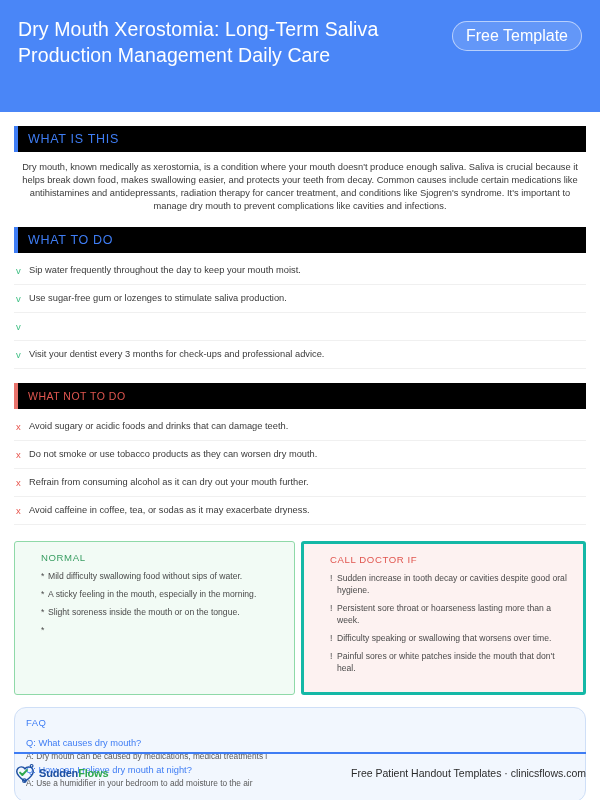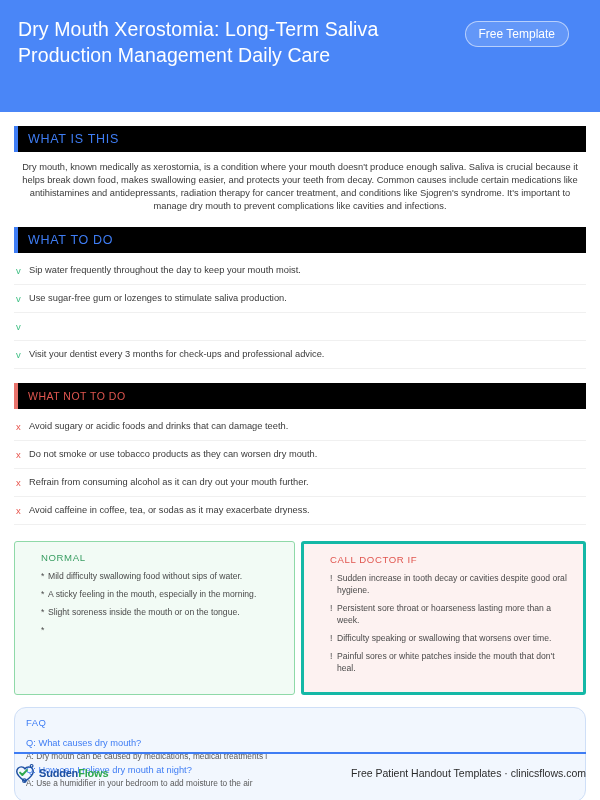--- a/index.html
+++ b/index.html
@@ -17,21 +17,21 @@
   .page {
     position: relative;
     width: 600px;
     height: 800px;
     box-sizing: border-box;
   }
 
   
   .header {
     background: #4a86f7;
-    padding: 16px 31px 18px 18px;
+    padding: 16px 18px 18px 18px;
     display: flex;
     align-items: flex-start;
     justify-content: space-between;
     min-height: 112px;
     box-sizing: border-box;
   }
   .header-title {
     color: #ffffff;
     font-size: 19.5px;
     line-height: 26px;
@@ -39,21 +39,21 @@
     letter-spacing: 0.1px;
     max-width: 440px;
     margin: 0;
   }
   .badge {
     flex: none;
     margin-top: 5px;
     border: 1px solid rgba(255,255,255,0.55);
     background: rgba(255,255,255,0.14);
     color: #ffffff;
-    font-size: 12px;
+    font-size: 16px;
     padding: 5px 13px;
     border-radius: 999px;
     white-space: nowrap;
   }
 
   
   .content {
     padding: 0 14px;
   }
   .sec-head {

